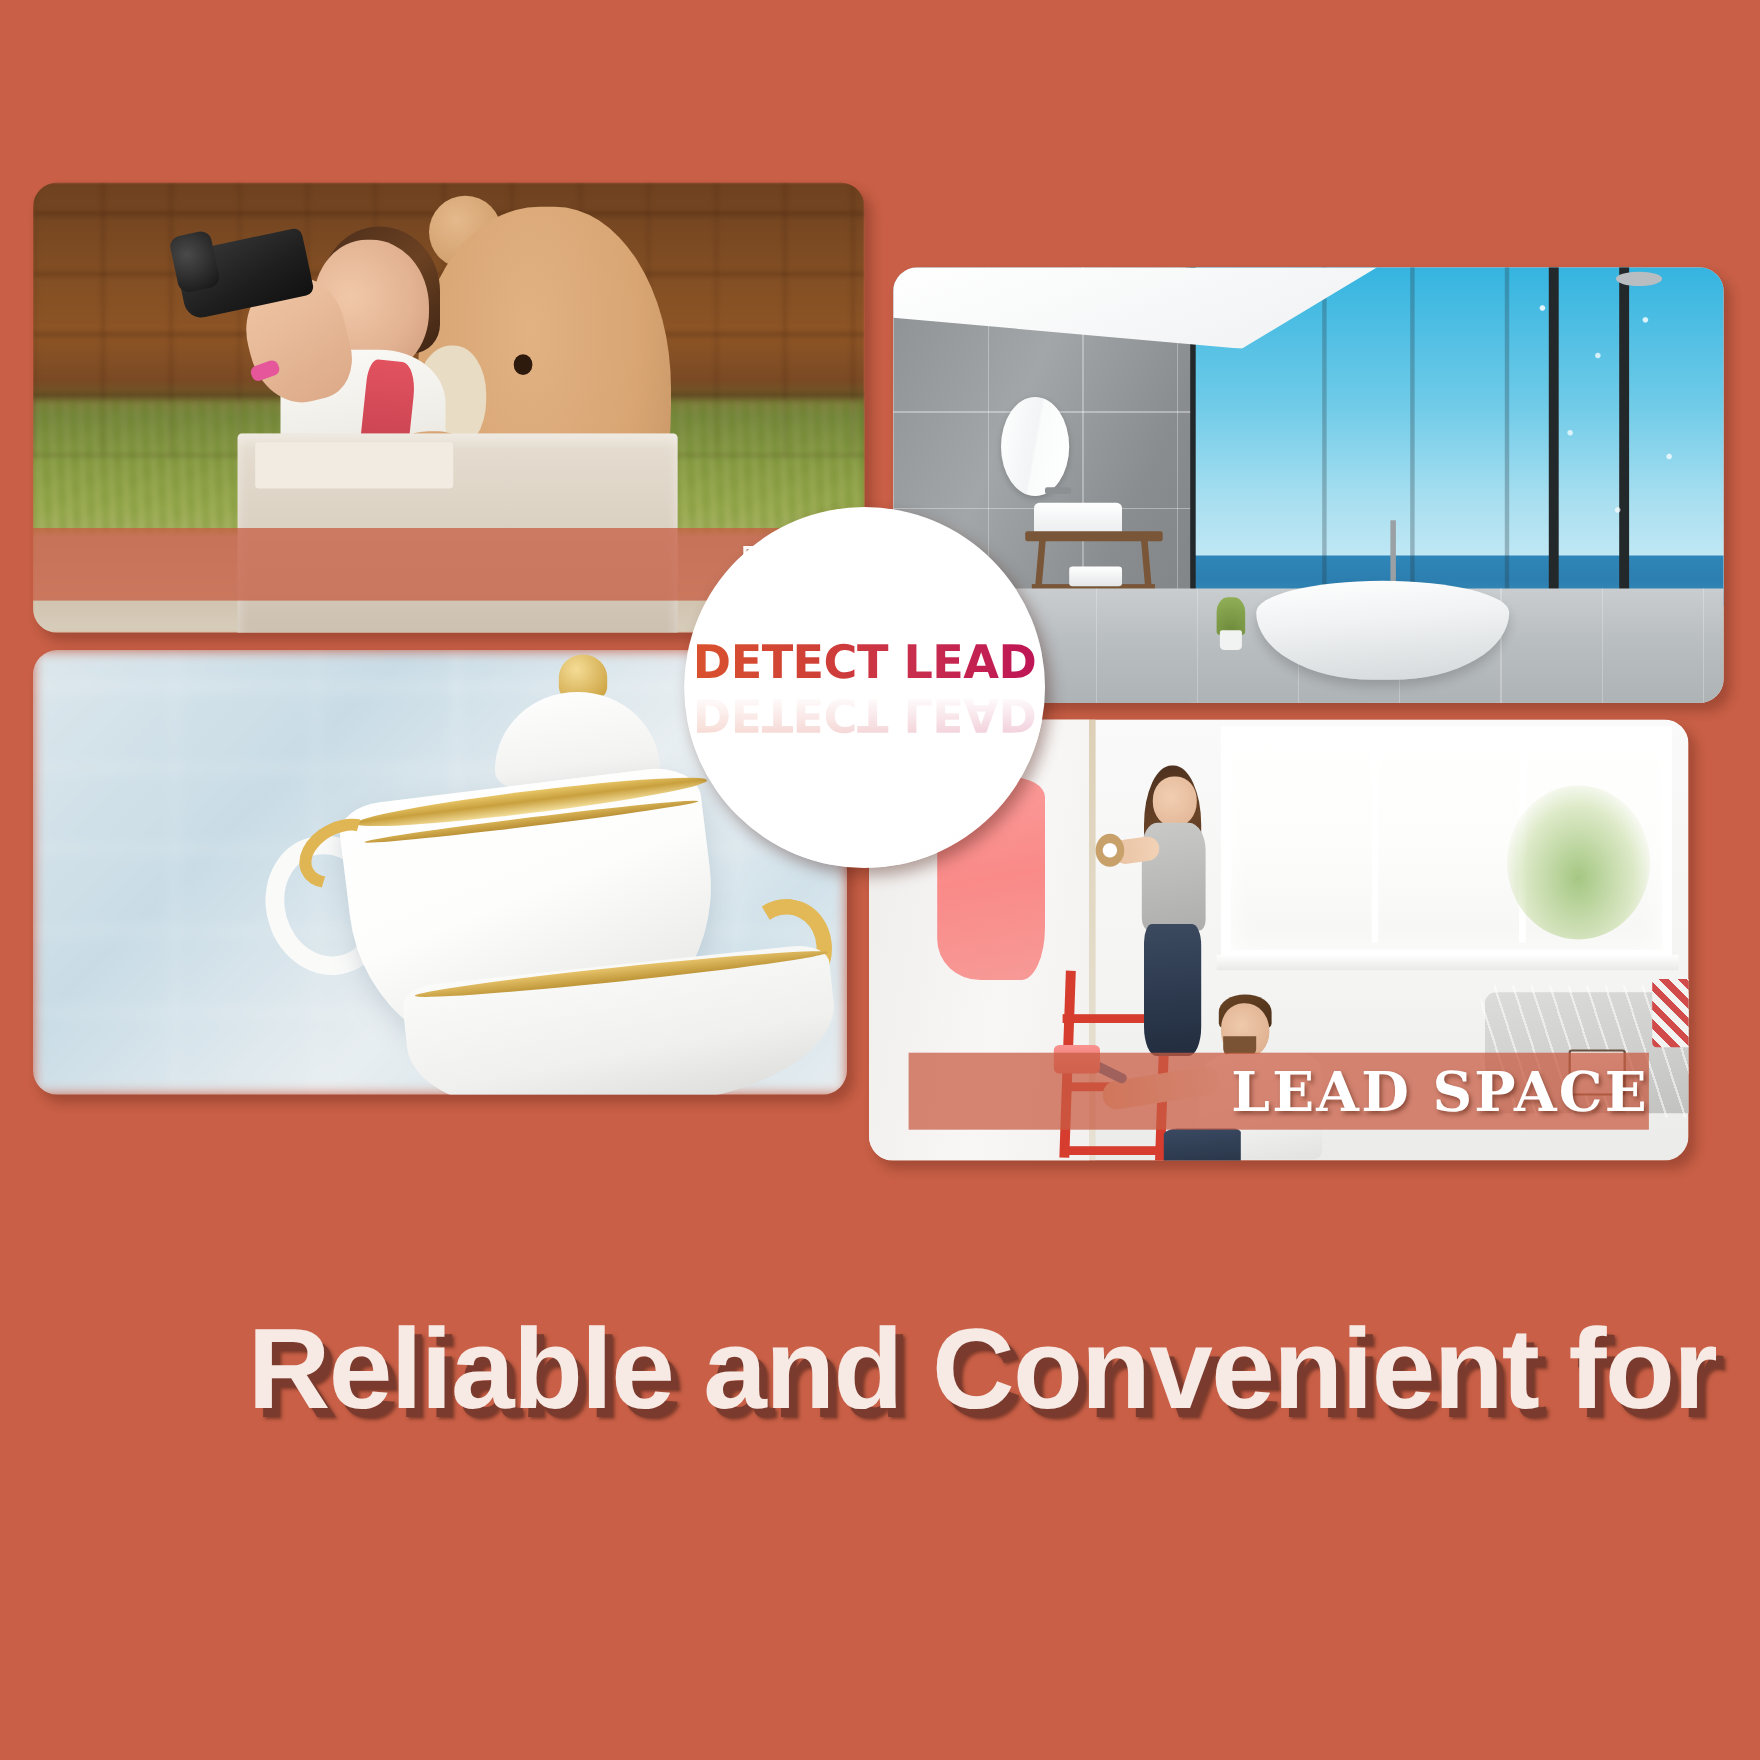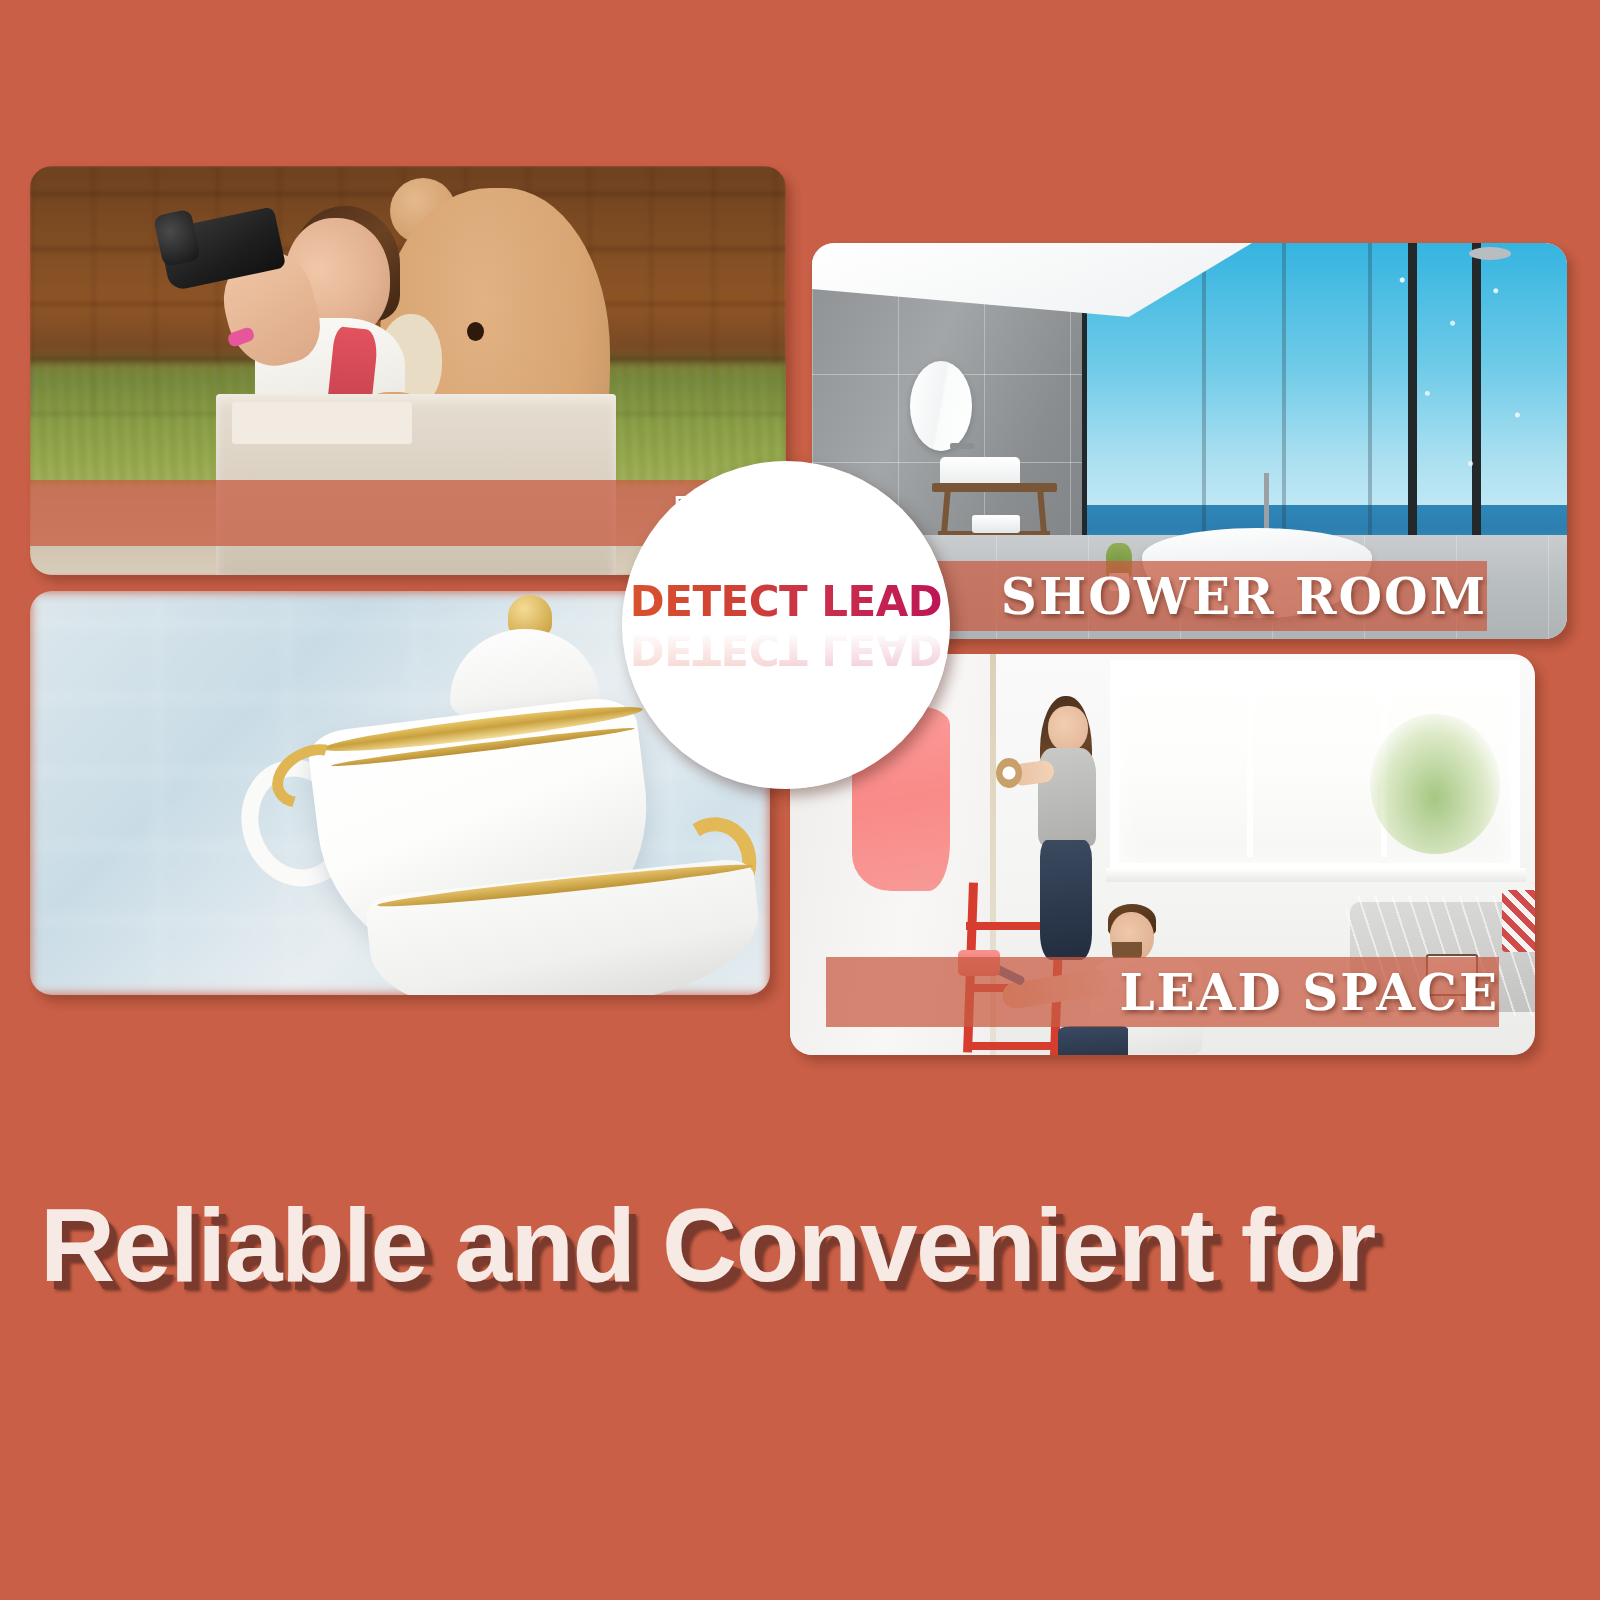--- a/index.html
+++ b/index.html
@@ -520,21 +520,21 @@
     margin-top: 5px;
     -webkit-mask-image: linear-gradient(to top, rgba(0,0,0,0) 8%, rgba(0,0,0,0.85) 100%);
     mask-image: linear-gradient(to top, rgba(0,0,0,0) 8%, rgba(0,0,0,0.85) 100%);
   }
 
   
   .headline {
     position: absolute;
     left: 0; right: 0;
     top: 1190px;
-    text-align: left;
+    text-align: right;
     font-family: "Liberation Sans", sans-serif;
     font-weight: bold;
     font-size: 104px;
     line-height: 1.07;
     letter-spacing: -1.5px;
     color: #F7E9E4;
     text-shadow:
       7px 8px 0 #7A3B2E,
       9px 10px 3px rgba(105, 48, 35, 0.75);
     padding: 0 40px;
@@ -595,23 +595,20 @@
       <div class="sh-vanity-top"></div>
       <div class="sh-vanity-leg a"></div>
       <div class="sh-vanity-leg b"></div>
       <div class="sh-vanity-shelf"></div>
       <div class="sh-towels"></div>
       <div class="sh-floor"></div>
       <div class="sh-plant"></div>
       <div class="sh-plantpot"></div>
       <div class="sh-tub-faucet"></div>
       <div class="sh-tub"></div>
-    </div>
-    <div class="caption-band">
-      <span class="caption-text">SHOWER ROOM</span>
     </div>
   </div>
 
   <div class="photo-card card-porcelain">
     <div class="photo">
       <div class="pc-bg"></div>
       <div class="pc-knob"></div>
       <div class="pc-lid"></div>
       <div class="pc-handle"></div>
       <div class="pc-cup-big"></div>

